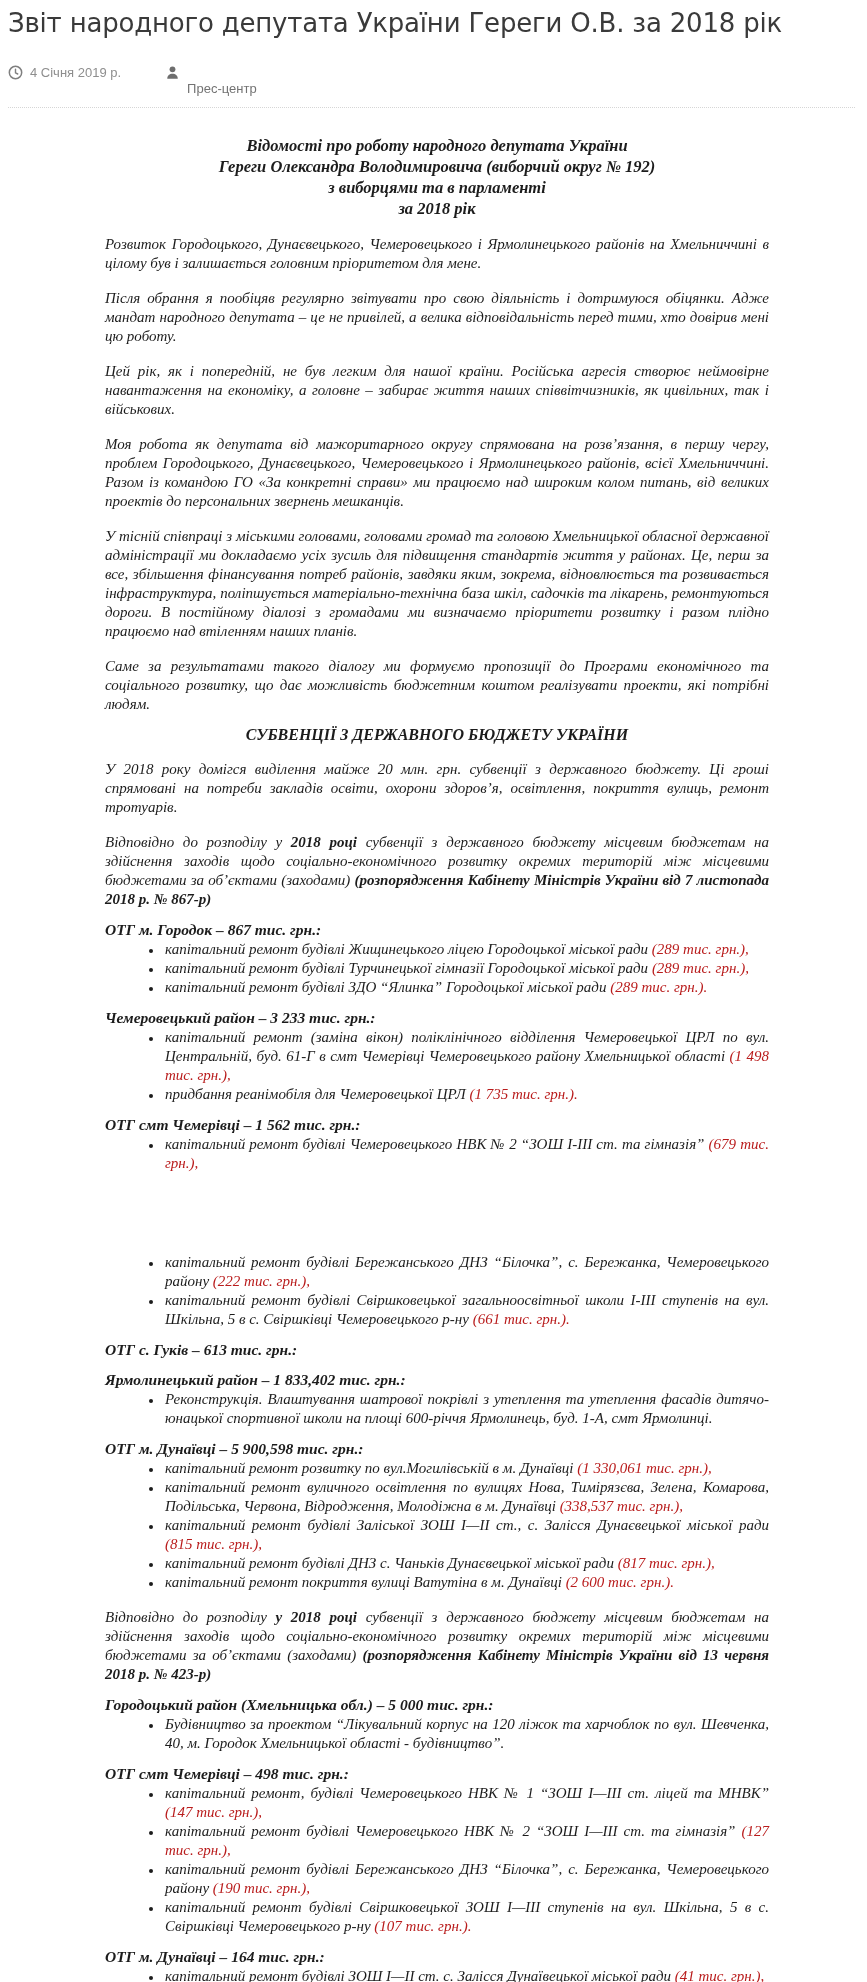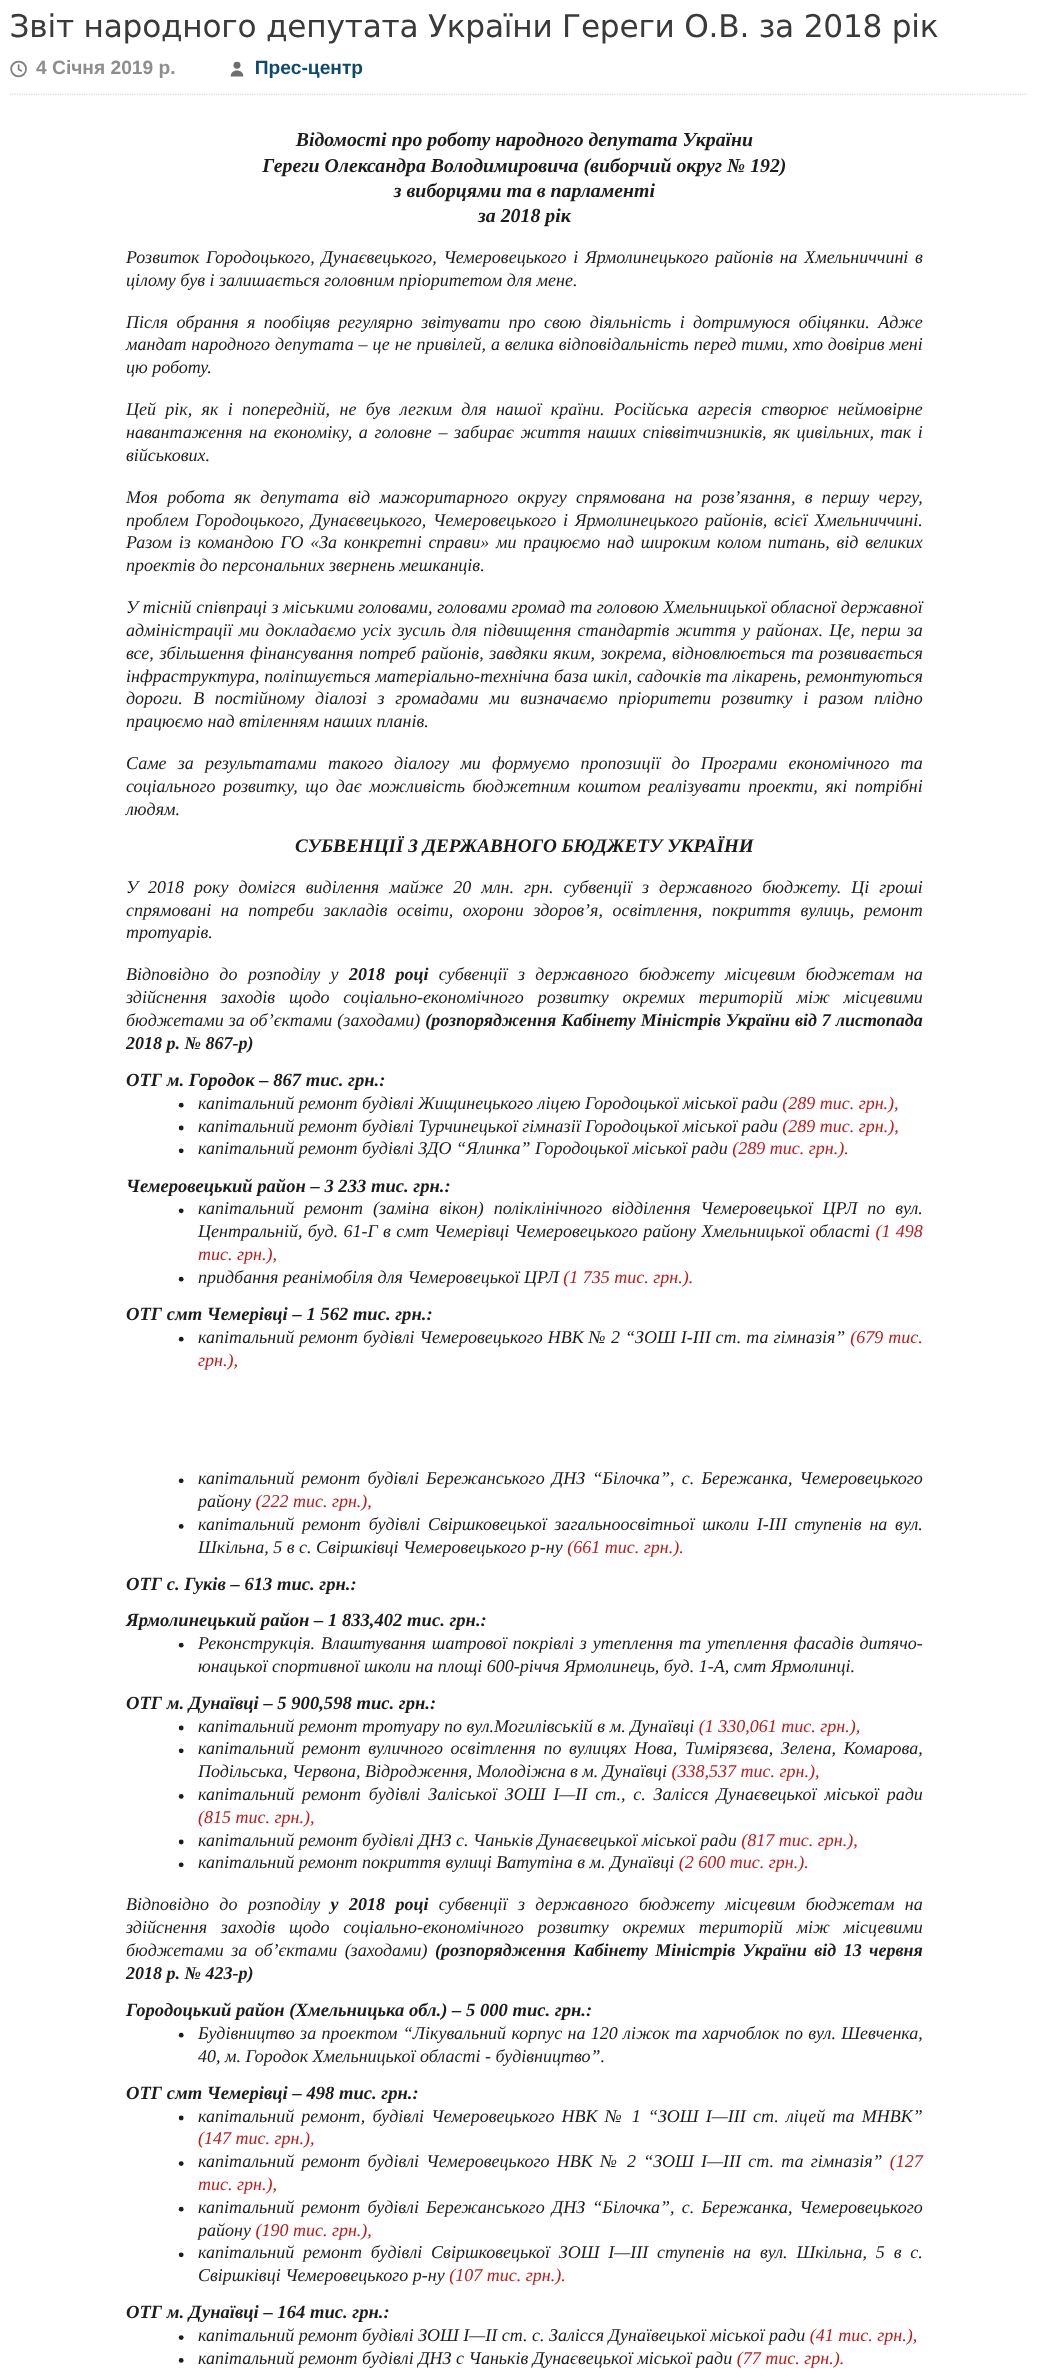--- a/index.html
+++ b/index.html
@@ -11,22 +11,22 @@
   
   .header { padding:7px 12px 0 8px; }
   .page-title {
     margin:0; font-family:"DejaVu Sans", sans-serif;
     font-size:26px; font-weight:500; color:#3a3a3a; letter-spacing:-0.2px;
     line-height:1.25;
   }
   .meta { display:flex; align-items:center; margin-top:9px; }
   .meta-group { display:flex; align-items:center; margin-right:44px; }
   .meta-icon { width:15px; height:15px; margin-right:7px; flex:0 0 auto; }
-  .meta-text { font-size:16px; color:#8e8e8e;font-weight:bold; }
-  a.meta-link { text-decoration:none; color:#0c4a6e; }
+  .meta-text { font-size:13px; color:#8e8e8e; }
+  a.meta-link { text-decoration:none; color:#737373;margin-top:32px; }
   .divider { border-bottom:1px dotted #d6d6d6; margin-top:11px; }
 
   
   .doc {
     width:664px; margin:27px 0 0 105px;
     font-family:"Liberation Serif","DejaVu Serif",serif;
     font-size:15px; line-height:19px; color:#1c1c1c;font-style:italic;
   }
   .doc-title { text-align:center; font-weight:bold; font-size:16.5px; line-height:21px; margin-bottom:14px; }
   .doc p.para { margin:16px 0 11px 0; text-align:justify; }
@@ -114,21 +114,21 @@
       </div>
       <div class="section">
         <div class="section-heading">Ярмолинецький район – 1 833,402 тис. грн.:</div>
         <ul class="bullets">
           <li><span>Реконструкція. Влаштування шатрової покрівлі з утеплення та утеплення фасадів дитячо-юнацької спортивної школи на площі 600-річчя Ярмолинець, буд. 1-А, смт Ярмолинці.</span></li>
         </ul>
       </div>
       <div class="section">
         <div class="section-heading">ОТГ м. Дунаївці – 5 900,598 тис. грн.:</div>
         <ul class="bullets">
-          <li><span>капітальний ремонт тротуару по вул.Могилівській в м. Дунаївці </span><span class="muted">(1 330,061 тис. грн.),</span></li>
+          <li><span>капітальний ремонт розвитку по вул.Могилівській в м. Дунаївці </span><span class="muted">(1 330,061 тис. грн.),</span></li>
           <li><span>капітальний ремонт вуличного освітлення по вулицях Нова, Тимірязєва, Зелена, Комарова, Подільська, Червона, Відродження, Молодіжна в м. Дунаївці </span><span class="muted">(338,537 тис. грн.),</span></li>
           <li><span>капітальний ремонт будівлі Заліської ЗОШ І—ІІ  ст., с. Залісся Дунаєвецької міської ради </span><span class="muted">(815 тис. грн.),</span></li>
           <li><span>капітальний ремонт будівлі ДНЗ с. Чаньків Дунаєвецької міської ради </span><span class="muted">(817 тис. грн.),</span></li>
           <li><span>капітальний ремонт покриття вулиці Ватутіна в м. Дунаївці </span><span class="muted">(2 600 тис. грн.).</span></li>
         </ul>
       </div>
       <p class="para"><span>Відповідно до розподілу </span><span class="b">у 2018 році</span><span> субвенції з державного бюджету місцевим бюджетам на здійснення заходів щодо соціально-економічного розвитку окремих територій між місцевими бюджетами за об’єктами (заходами) </span><span class="b">(розпорядження Кабінету Міністрів України від 13 червня 2018 р. № 423-р)</span></p>
       <div class="section">
         <div class="section-heading">Городоцький район (Хмельницька обл.) – 5 000 тис. грн.:</div>
         <ul class="bullets">

